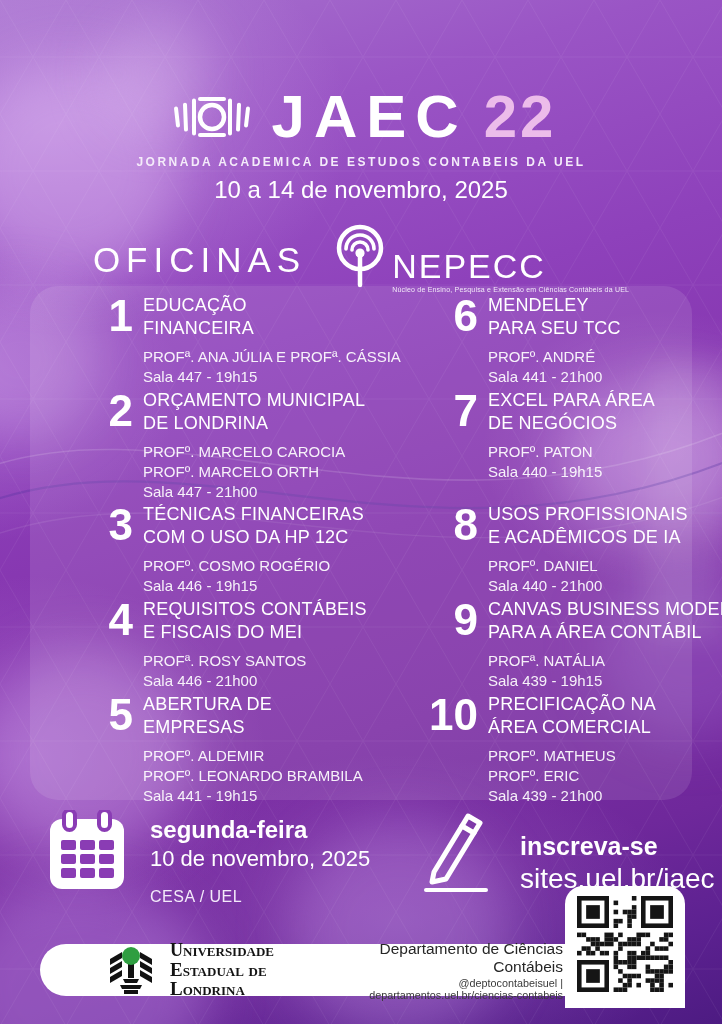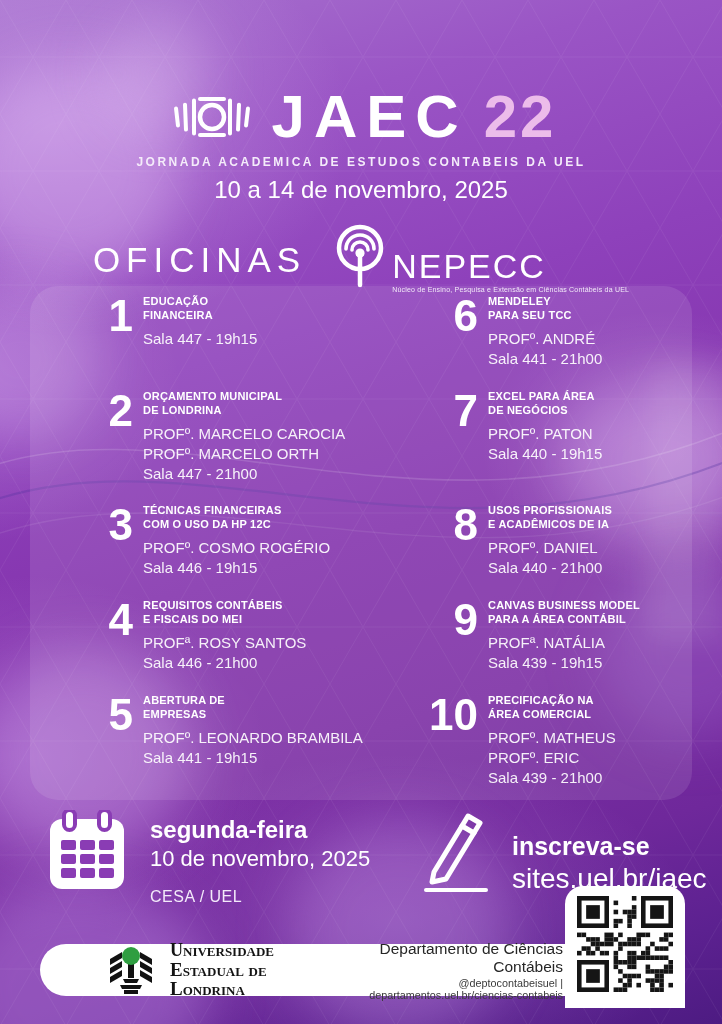--- a/index.html
+++ b/index.html
@@ -67,34 +67,34 @@
     grid-template-columns: 345px 1fr;
     grid-template-rows: 95px 114px 95px 95px auto;
     grid-auto-flow: column;
   }
   .ws { display: flex; align-items: flex-start; }
   .ws-num {
     width: 55px; flex: 0 0 auto; margin-right: 10px; margin-top: 1px;
     text-align: right; font-size: 44px; font-weight: 700; line-height: 0.95;
   }
   .ws-title {
-    font-size: 11px; font-weight: 700; line-height: 1.28; letter-spacing: 0.2px;
+    font-size: 18px; font-weight: 400; line-height: 1.28; letter-spacing: 0.2px;
     white-space: pre-line; width: max-content;
   }
   .ws-meta { margin-top: 7px; font-size: 15px; line-height: 1.32; color: rgba(255,255,255,0.92); white-space: nowrap; }
 
   
   .event-group { position: absolute; left: 48px; top: 810px; display: flex; gap: 24px; align-items: flex-start; }
   .calendar-icon { width: 78px; height: 82px; flex: 0 0 auto; }
   .event-text { padding-top: 6px; }
   .event-day { font-size: 24px; font-weight: 700; }
   .event-date { font-size: 22px; font-weight: 400; margin-top: 2px; }
   .event-place { font-size: 16px; font-weight: 400; letter-spacing: 0.5px; margin-top: 16px; color: #f3eafa; }
 
-  .signup-group { position: absolute; left: 424px; top: 806px; display: flex; gap: 24px; align-items: flex-start; }
+  .signup-group { position: absolute; left: 424px; top: 806px; display: flex; gap: 32px; align-items: flex-start; }
   .pencil-icon { width: 64px; height: 88px; flex: 0 0 auto; }
   .signup-text { padding-top: 26px; }
   .signup-label { font-size: 25px; font-weight: 700; }
   .signup-url { font-size: 28px; font-weight: 300; margin-top: 2px; }
 
   
   .qr-card {
     position: absolute; left: 565px; top: 886px; width: 120px; height: 122px;
     background: #fff; border-radius: 18px 18px 0 0; z-index: 2;
   }
@@ -184,20 +184,21 @@
   </div>
 
   <div class="panel">
 
     <div class="ws">
       <div class="ws-num">1</div>
       <div class="ws-body">
         <div class="ws-title">EDUCAÇÃO
 FINANCEIRA</div>
         <div class="ws-meta">
+          <div>PROFª. ANA JÚLIA E PROFª. CÁSSIA</div>
           <div></div>
           <div>Sala 447 - 19h15</div>
         </div>
       </div>
     </div>
 
     <div class="ws">
       <div class="ws-num">2</div>
       <div class="ws-body">
         <div class="ws-title">ORÇAMENTO MUNICIPAL
@@ -235,20 +236,21 @@
         </div>
       </div>
     </div>
 
     <div class="ws">
       <div class="ws-num">5</div>
       <div class="ws-body">
         <div class="ws-title">ABERTURA DE
 EMPRESAS</div>
         <div class="ws-meta">
+          <div>PROFº. ALDEMIR</div>
           <div>PROFº. LEONARDO BRAMBILA</div>
           <div>Sala 441 - 19h15</div>
         </div>
       </div>
     </div>
 
     <div class="ws">
       <div class="ws-num">6</div>
       <div class="ws-body">
         <div class="ws-title">MENDELEY

